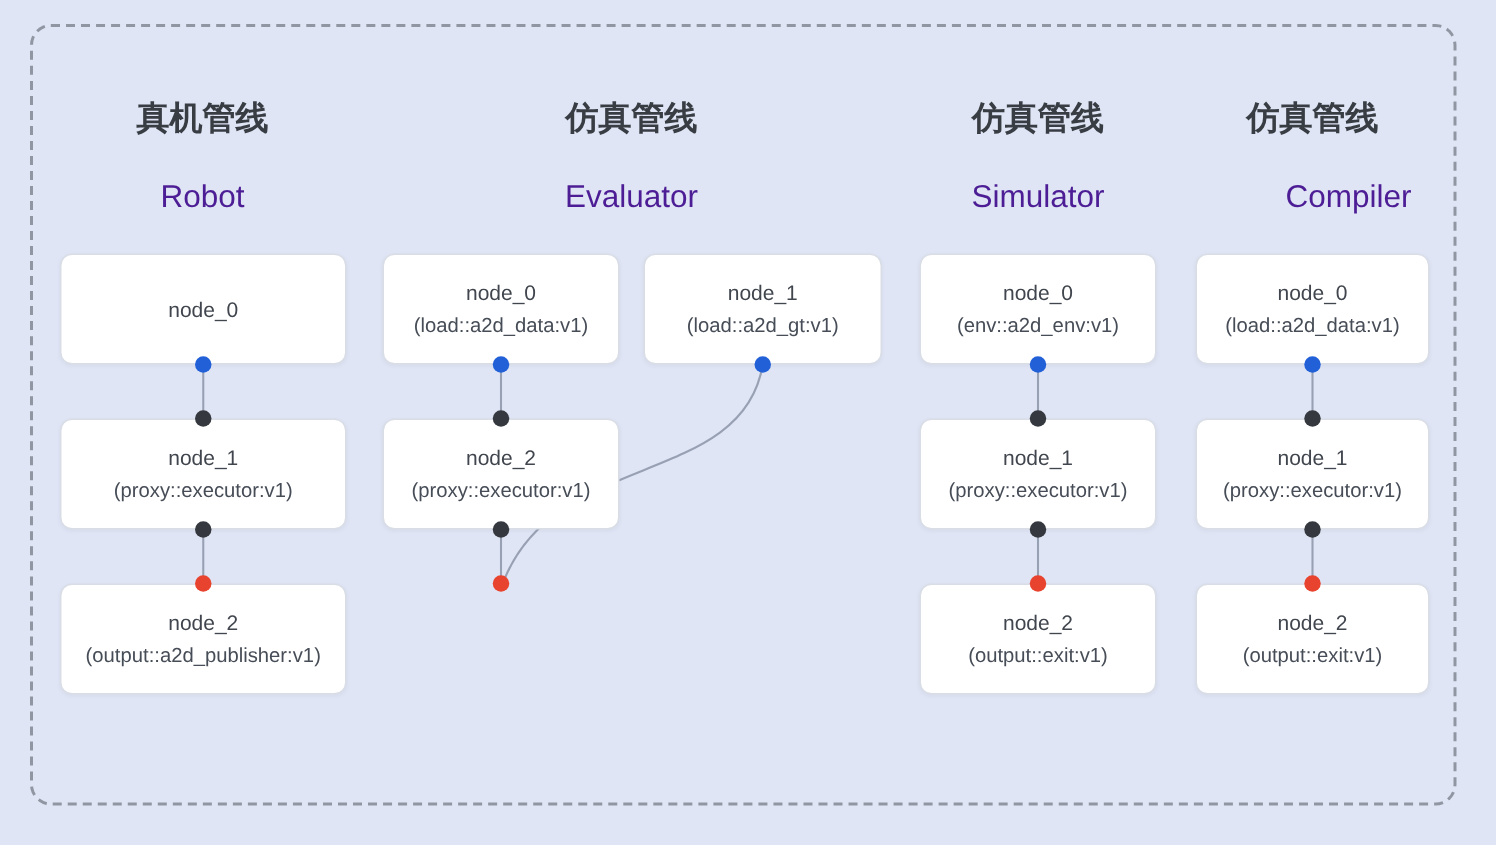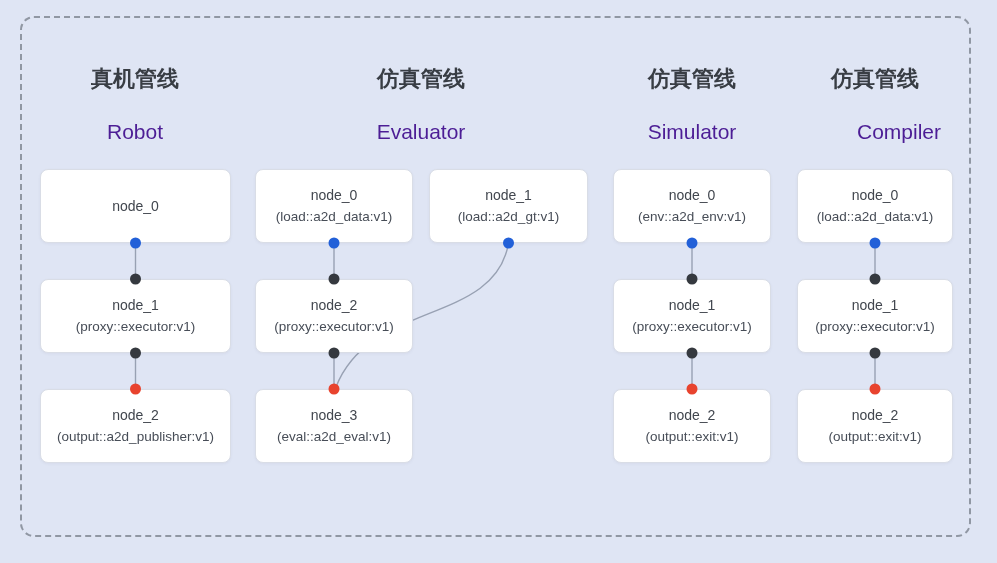--- a/index.html
+++ b/index.html
@@ -86,24 +86,20 @@
     <div class="node-type">(load::a2d_data:v1)</div>
   </div>
   <div class="node" style="left:429px;top:169px;width:159px;">
     <div class="node-name">node_1</div>
     <div class="node-type">(load::a2d_gt:v1)</div>
   </div>
   <div class="node" style="left:255px;top:279px;width:158px;">
     <div class="node-name">node_2</div>
     <div class="node-type">(proxy::executor:v1)</div>
   </div>
-  <div class="node" style="left:255px;top:389px;width:158px;">
-    <div class="node-name">node_3</div>
-    <div class="node-type">(eval::a2d_eval:v1)</div>
-  </div>
 
   <div class="node" style="left:613px;top:169px;width:158px;">
     <div class="node-name">node_0</div>
     <div class="node-type">(env::a2d_env:v1)</div>
   </div>
   <div class="node" style="left:613px;top:279px;width:158px;">
     <div class="node-name">node_1</div>
     <div class="node-type">(proxy::executor:v1)</div>
   </div>
   <div class="node" style="left:613px;top:389px;width:158px;">

